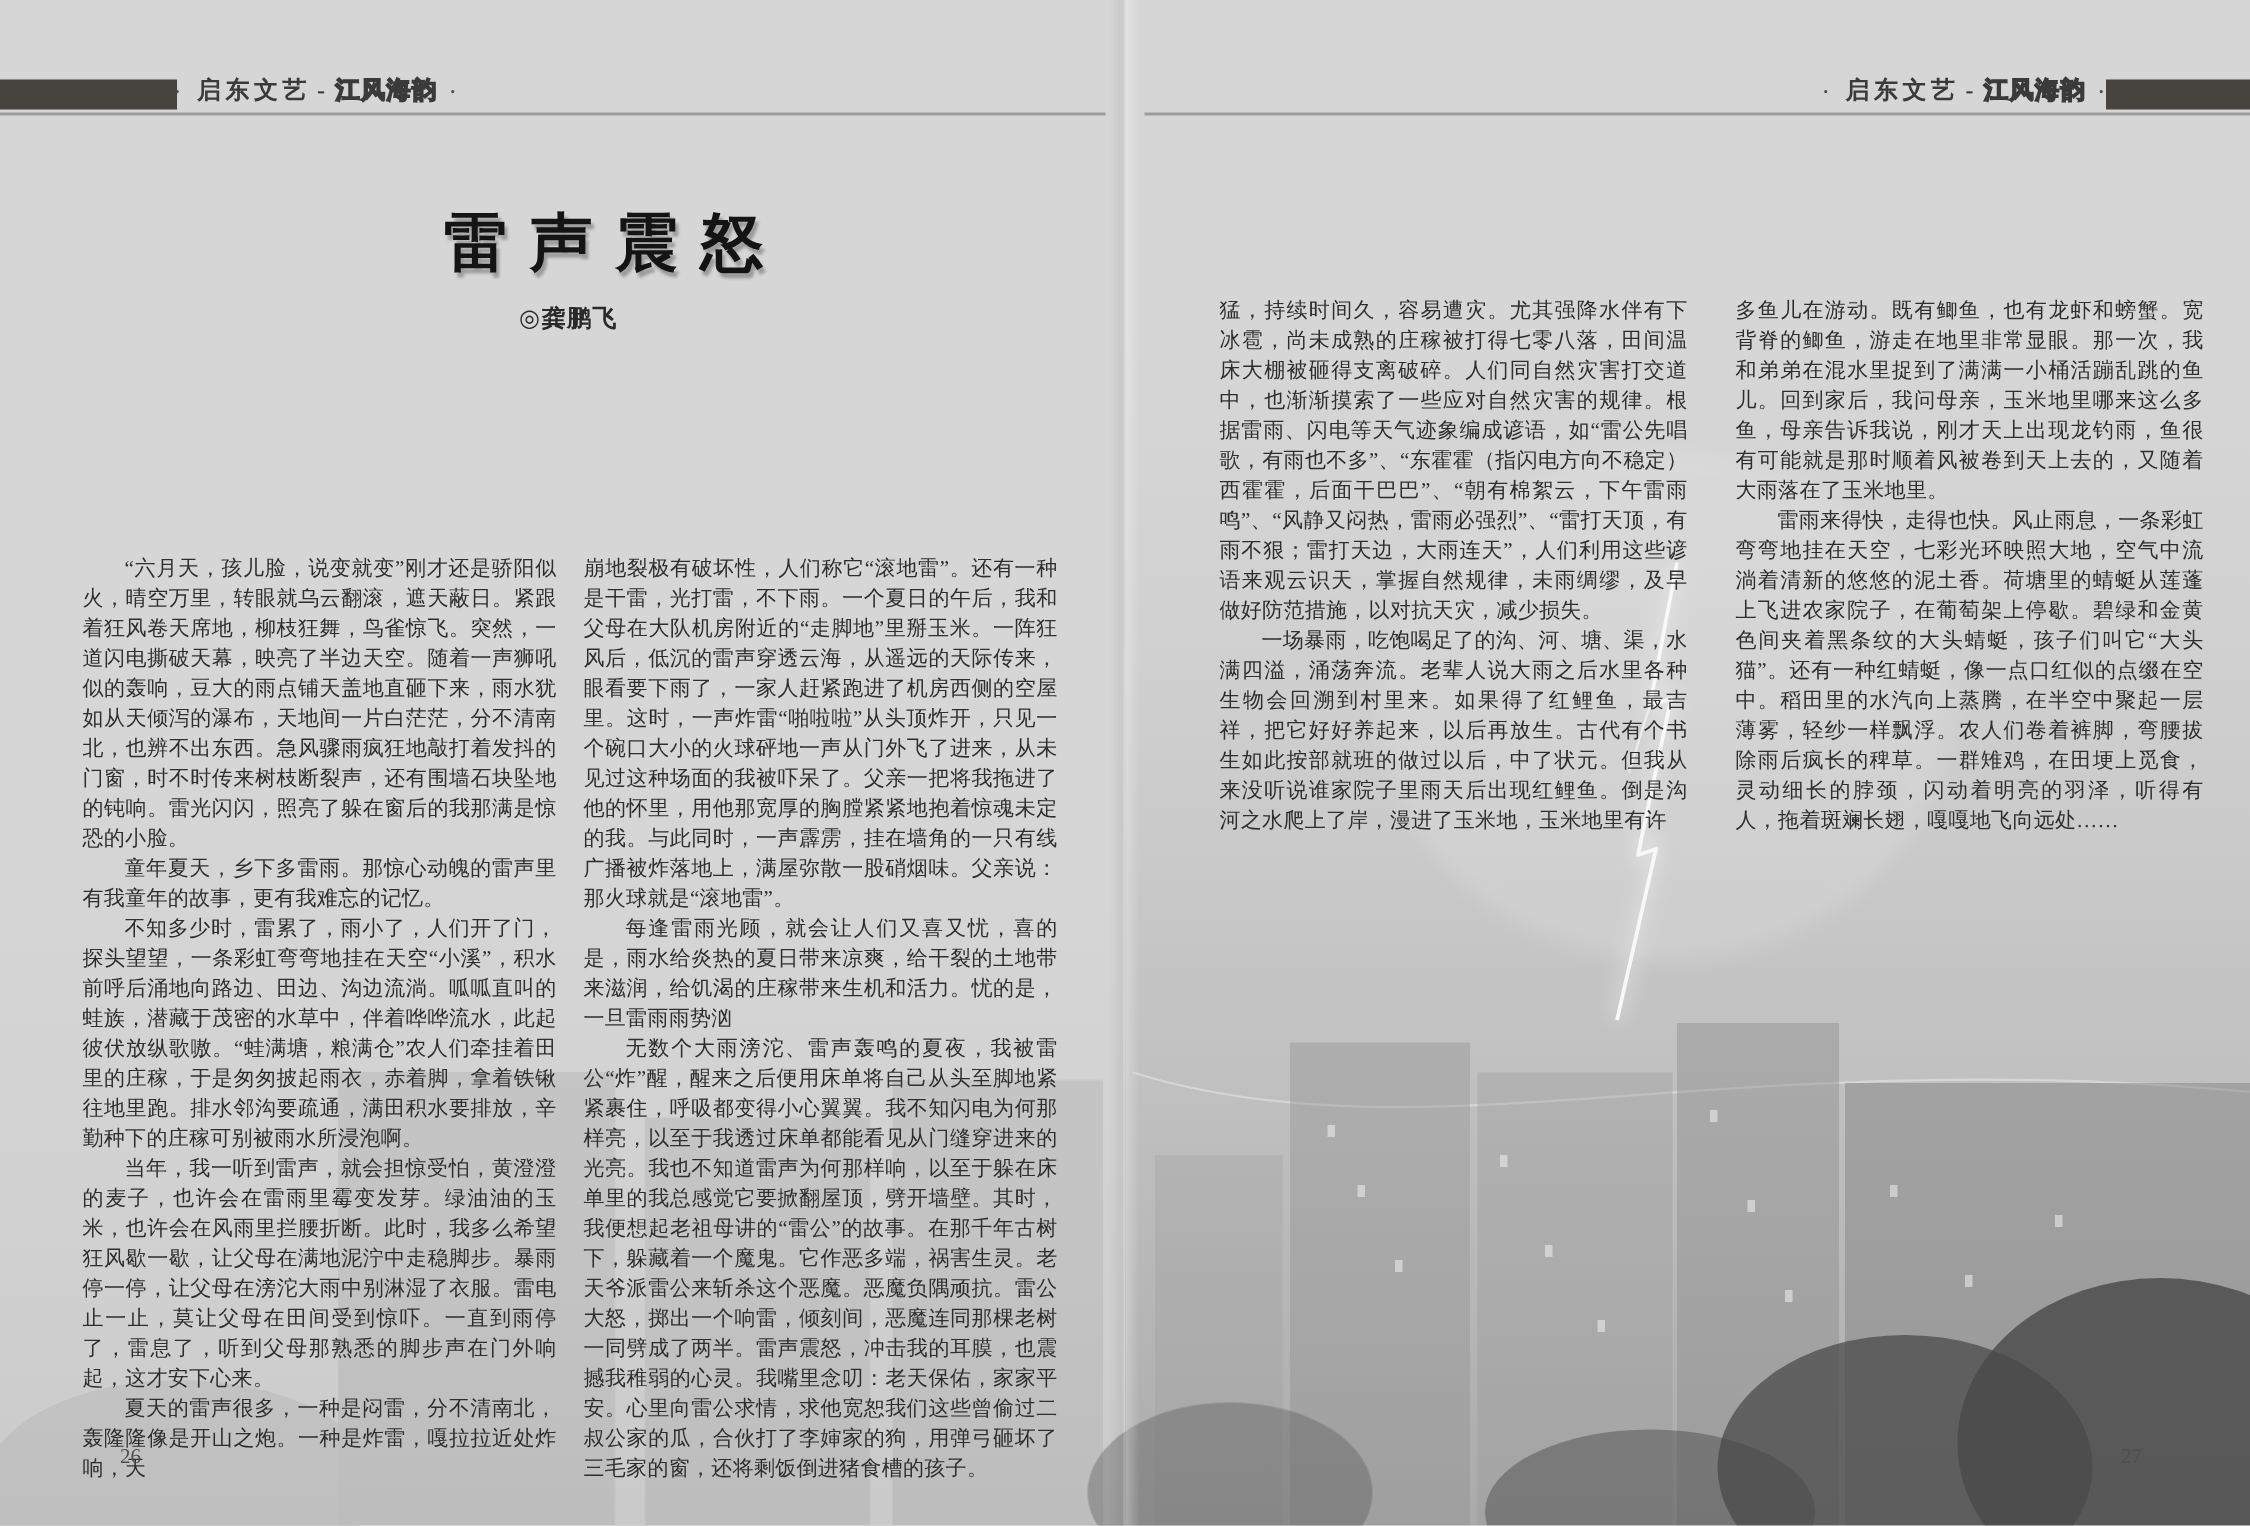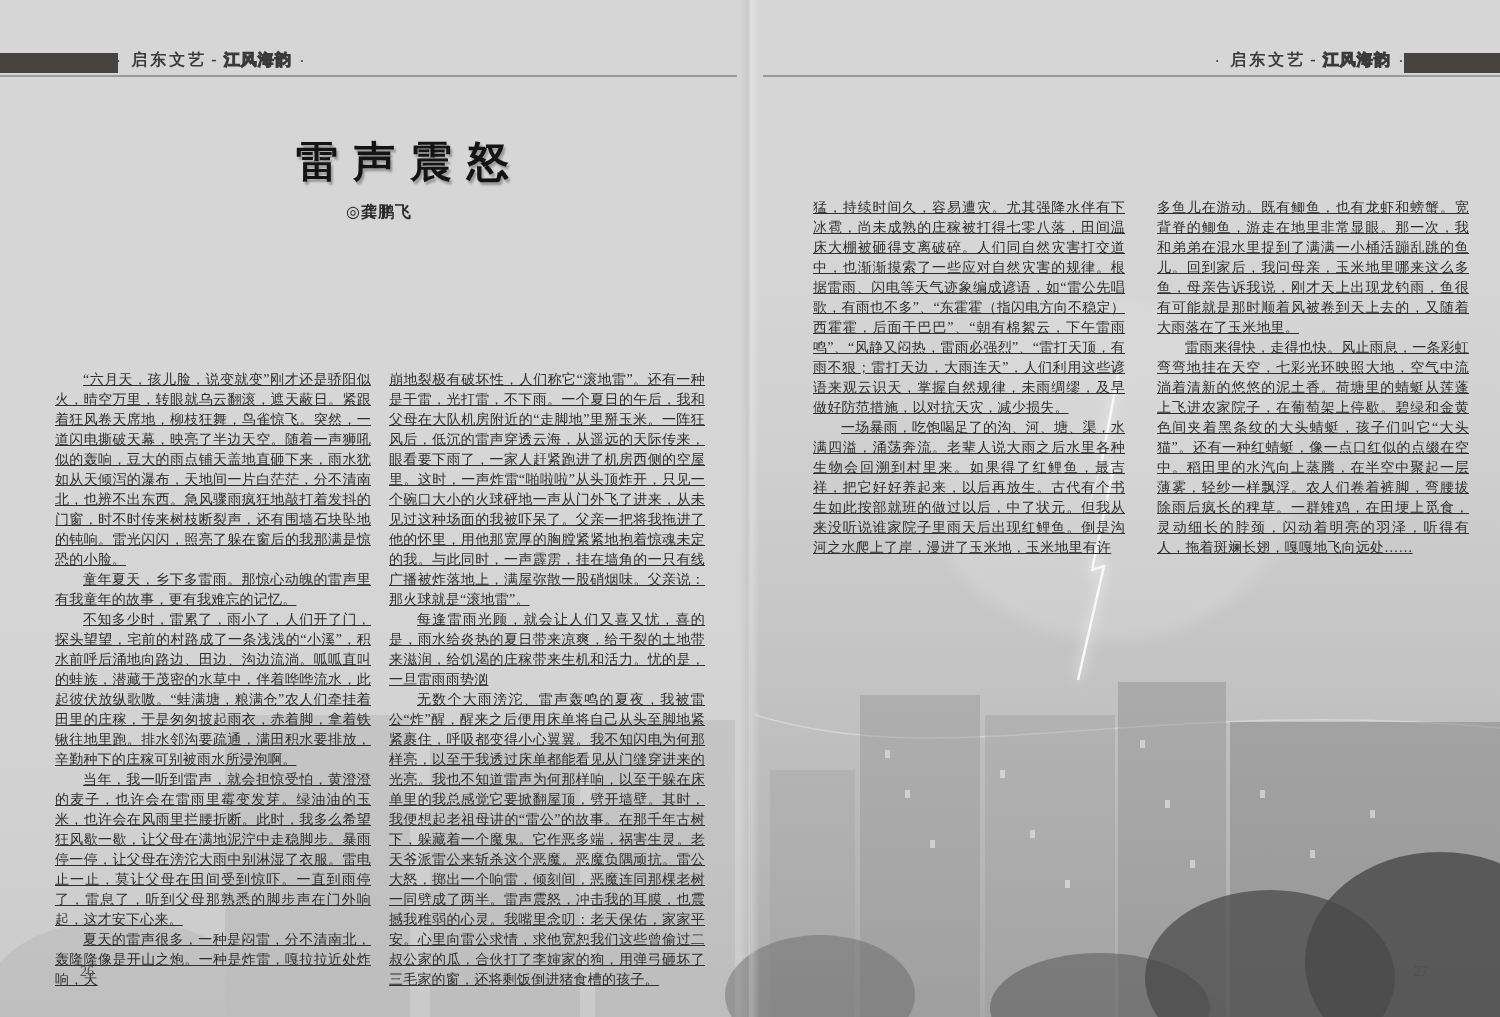--- a/index.html
+++ b/index.html
@@ -33,21 +33,21 @@
   .hollow{color:rgba(214,214,214,0.92);-webkit-text-stroke:1.1px #3a3a3a;letter-spacing:1px;}
 
   
   .title{position:absolute;left:296px;top:134px;font-size:42px;font-weight:bold;color:#141414;
     letter-spacing:15px;white-space:nowrap;text-shadow:2px 3px 2px rgba(0,0,0,0.28);}
   .author{position:absolute;left:346px;top:202px;font-size:16px;font-weight:bold;color:#2a2a2a;letter-spacing:1px;}
 
   
   .col{position:absolute;font-size:14px;line-height:20px;color:#2e2e2e;
     text-align:justify;letter-spacing:0.2px;}
-  .col p{margin:0;text-indent:2em;text-decoration:underline;}
+  .col p{margin:0;text-indent:2em;}
   .col p.cont{text-indent:0;}
   #col1{left:55px;top:370px;width:316px;height:600px;}
   #col2{left:389px;top:370px;width:316px;height:600px;}
   #col3{left:813px;top:198px;width:312px;height:380px;}
   #col4{left:1157px;top:198px;width:312px;height:360px;}
 
   
   .pgnum{position:absolute;font-size:14px;color:#4f4f4f;}
   .pgnum.left{left:64px;top:964px;margin-left:16px;}
   .pgnum.right{left:1414px;top:964px;}
@@ -134,21 +134,21 @@
     <span class="dot">·</span><span>启东文艺</span><span class="dash">-</span><span class="hollow">江风海韵</span><span class="dot">·</span>
   </div>
   <div class="header-rule right"></div>
 
   <div class="title">雷声震怒</div>
   <div class="author">◎龚鹏飞</div>
 
   <div class="col" id="col1">
     <p>“六月天，孩儿脸，说变就变”刚才还是骄阳似火，晴空万里，转眼就乌云翻滚，遮天蔽日。紧跟着狂风卷天席地，柳枝狂舞，鸟雀惊飞。突然，一道闪电撕破天幕，映亮了半边天空。随着一声狮吼似的轰响，豆大的雨点铺天盖地直砸下来，雨水犹如从天倾泻的瀑布，天地间一片白茫茫，分不清南北，也辨不出东西。急风骤雨疯狂地敲打着发抖的门窗，时不时传来树枝断裂声，还有围墙石块坠地的钝响。雷光闪闪，照亮了躲在窗后的我那满是惊恐的小脸。</p>
     <p>童年夏天，乡下多雷雨。那惊心动魄的雷声里有我童年的故事，更有我难忘的记忆。</p>
-    <p>不知多少时，雷累了，雨小了，人们开了门，探头望望，宅前的村路成了一条浅浅的“小溪”，积水前呼后涌地向路边、田边、沟边流淌。呱呱直叫的蛙族，潜藏于茂密的水草中，伴着哗哗流水，此起彼伏放纵歌嗷。“蛙满塘，粮满仓”农人们牵挂着田里的庄稼，于是匆匆披起雨衣，赤着脚，拿着铁锹往地里跑。排水邻沟要疏通，满田积水要排放，辛勤种下的庄稼可别被雨水所浸泡啊。</p>
+    <p>不知多少时，雷累了，雨小了，人们开了门，探头望望，一条彩虹弯弯地挂在天空“小溪”，积水前呼后涌地向路边、田边、沟边流淌。呱呱直叫的蛙族，潜藏于茂密的水草中，伴着哗哗流水，此起彼伏放纵歌嗷。“蛙满塘，粮满仓”农人们牵挂着田里的庄稼，于是匆匆披起雨衣，赤着脚，拿着铁锹往地里跑。排水邻沟要疏通，满田积水要排放，辛勤种下的庄稼可别被雨水所浸泡啊。</p>
     <p>当年，我一听到雷声，就会担惊受怕，黄澄澄的麦子，也许会在雷雨里霉变发芽。绿油油的玉米，也许会在风雨里拦腰折断。此时，我多么希望狂风歇一歇，让父母在满地泥泞中走稳脚步。暴雨停一停，让父母在滂沱大雨中别淋湿了衣服。雷电止一止，莫让父母在田间受到惊吓。一直到雨停了，雷息了，听到父母那熟悉的脚步声在门外响起，这才安下心来。</p>
     <p>夏天的雷声很多，一种是闷雷，分不清南北，轰隆隆像是开山之炮。一种是炸雷，嘎拉拉近处炸响，天</p>
   </div>
 
   <div class="col" id="col2">
     <p class="cont">崩地裂极有破坏性，人们称它“滚地雷”。还有一种是干雷，光打雷，不下雨。一个夏日的午后，我和父母在大队机房附近的“走脚地”里掰玉米。一阵狂风后，低沉的雷声穿透云海，从遥远的天际传来，眼看要下雨了，一家人赶紧跑进了机房西侧的空屋里。这时，一声炸雷“啪啦啦”从头顶炸开，只见一个碗口大小的火球砰地一声从门外飞了进来，从未见过这种场面的我被吓呆了。父亲一把将我拖进了他的怀里，用他那宽厚的胸膛紧紧地抱着惊魂未定的我。与此同时，一声霹雳，挂在墙角的一只有线广播被炸落地上，满屋弥散一股硝烟味。父亲说：那火球就是“滚地雷”。</p>
     <p>每逢雷雨光顾，就会让人们又喜又忧，喜的是，雨水给炎热的夏日带来凉爽，给干裂的土地带来滋润，给饥渴的庄稼带来生机和活力。忧的是，一旦雷雨雨势汹</p>
     <p>无数个大雨滂沱、雷声轰鸣的夏夜，我被雷公“炸”醒，醒来之后便用床单将自己从头至脚地紧紧裹住，呼吸都变得小心翼翼。我不知闪电为何那样亮，以至于我透过床单都能看见从门缝穿进来的光亮。我也不知道雷声为何那样响，以至于躲在床单里的我总感觉它要掀翻屋顶，劈开墙壁。其时，我便想起老祖母讲的“雷公”的故事。在那千年古树下，躲藏着一个魔鬼。它作恶多端，祸害生灵。老天爷派雷公来斩杀这个恶魔。恶魔负隅顽抗。雷公大怒，掷出一个响雷，倾刻间，恶魔连同那棵老树一同劈成了两半。雷声震怒，冲击我的耳膜，也震撼我稚弱的心灵。我嘴里念叨：老天保佑，家家平安。心里向雷公求情，求他宽恕我们这些曾偷过二叔公家的瓜，合伙打了李婶家的狗，用弹弓砸坏了三毛家的窗，还将剩饭倒进猪食槽的孩子。</p>
   </div>
 

